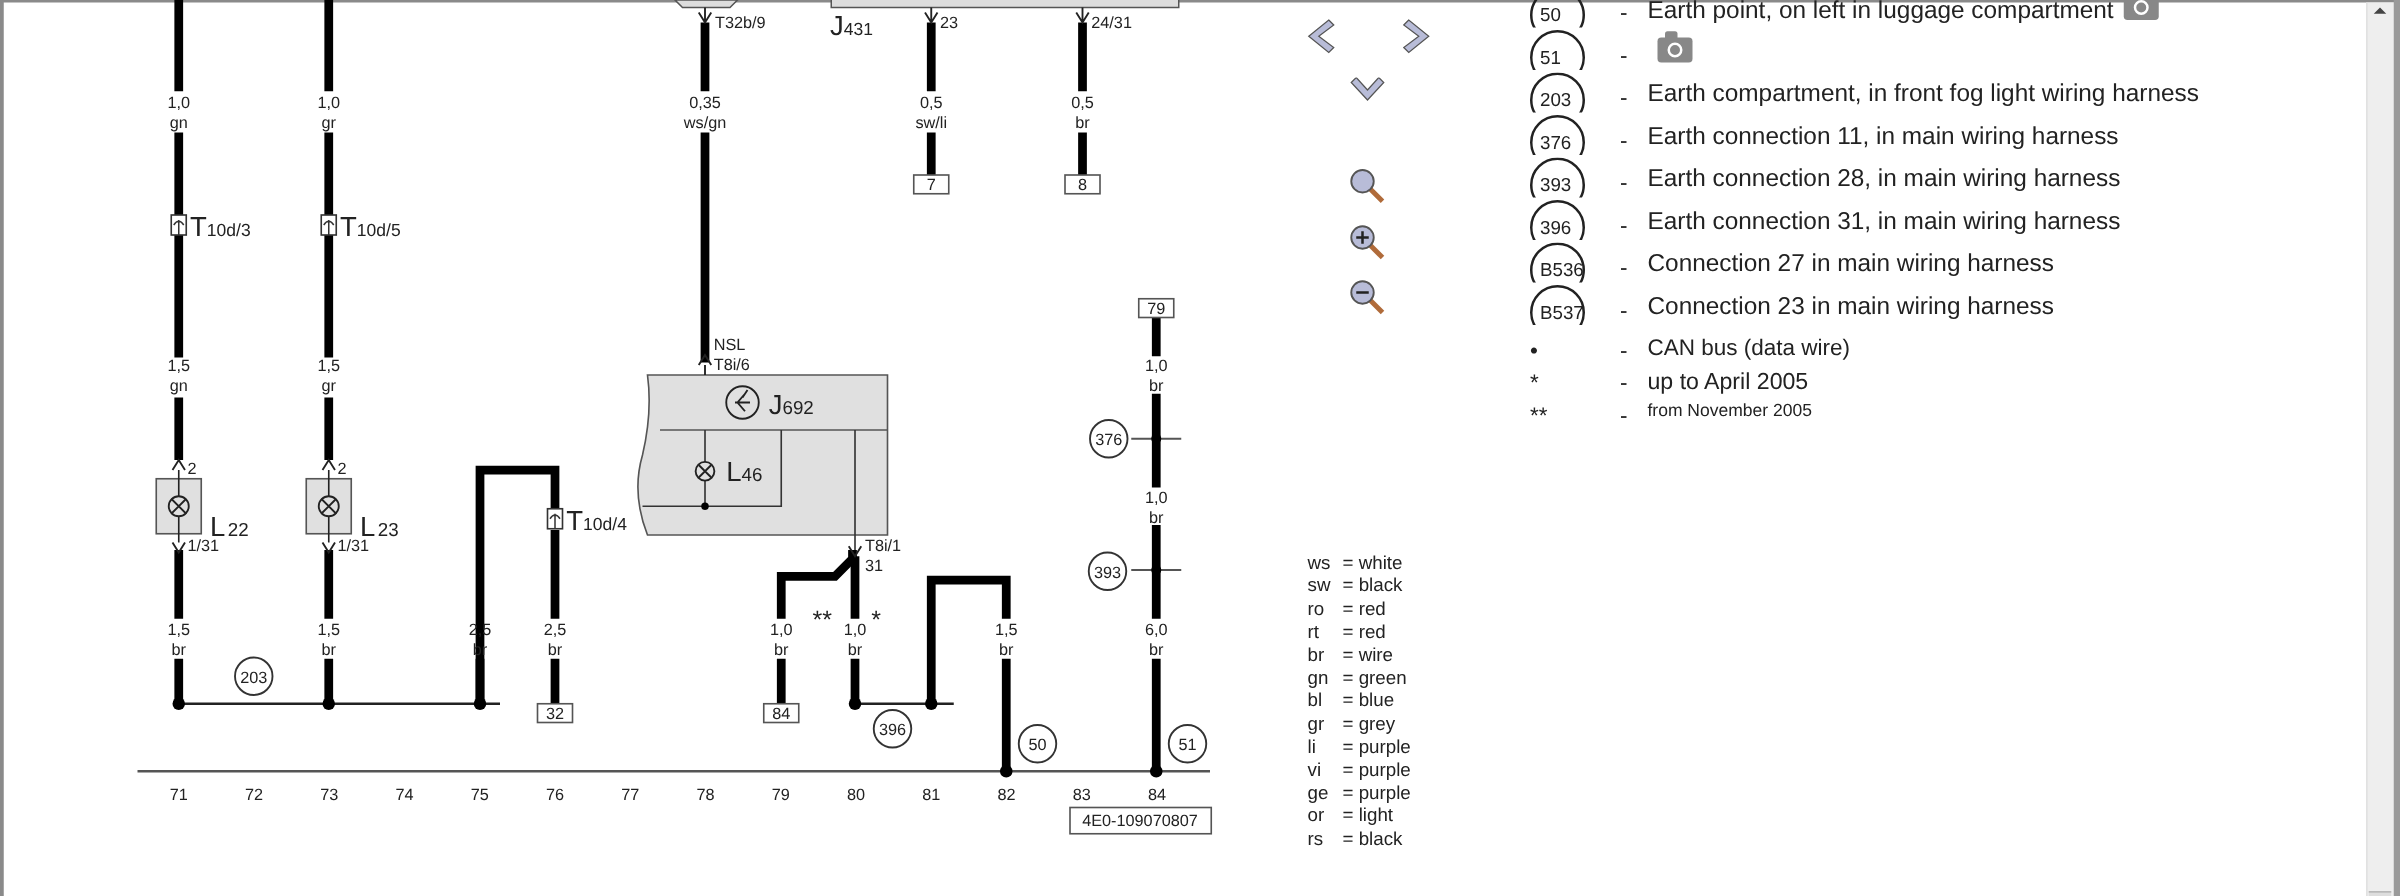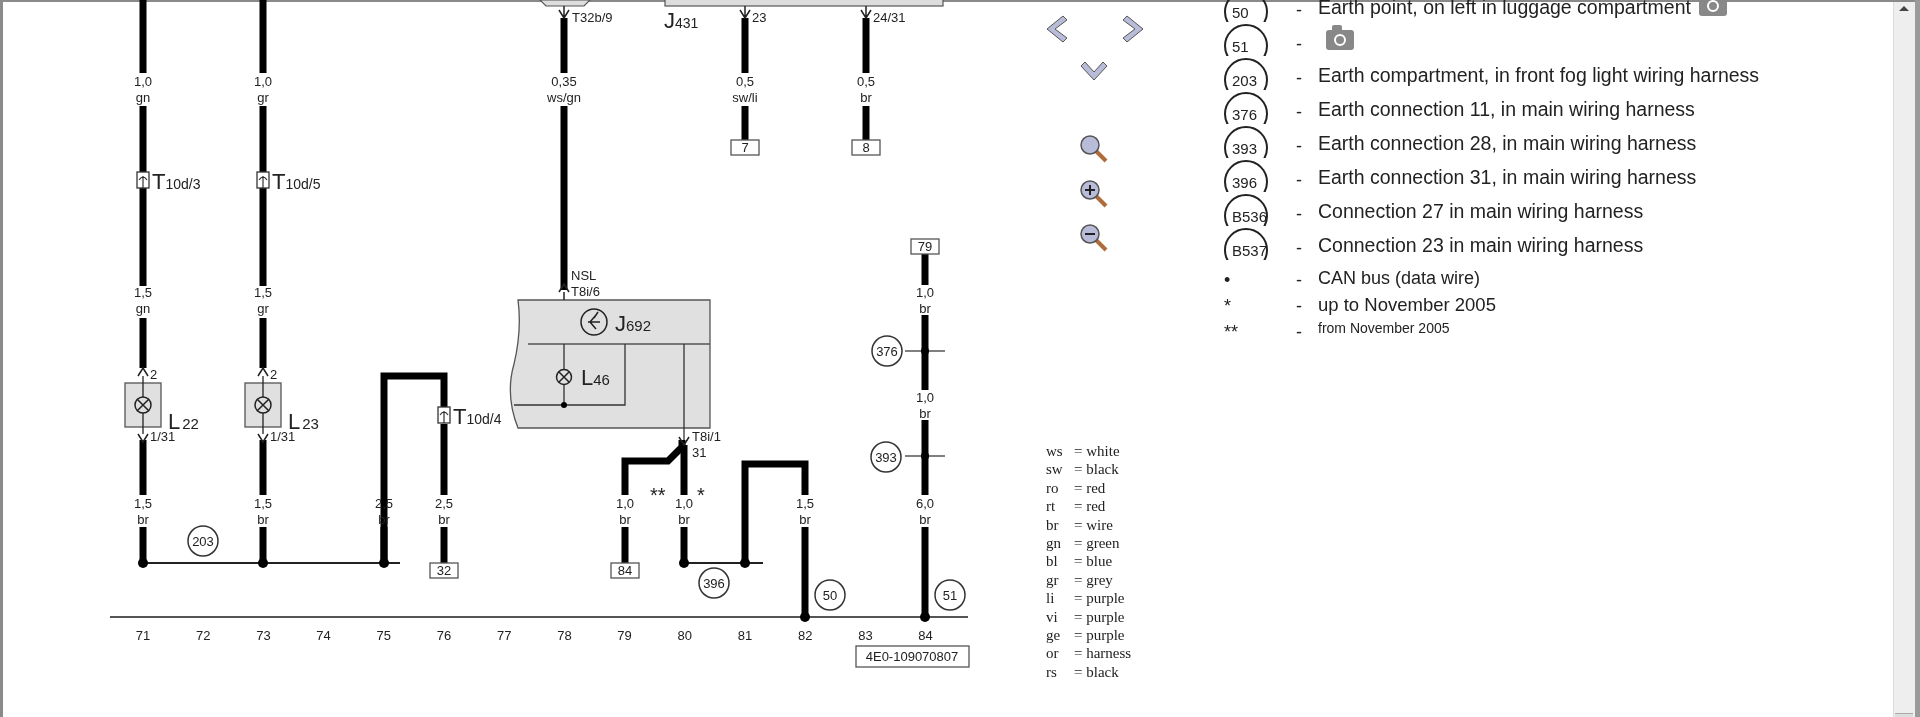--- a/index.html
+++ b/index.html
@@ -21,21 +21,21 @@
   .legend-circle { position:absolute; left:0; top:0; width:44px; height:44px; border:2px solid #222; border-radius:50%; box-sizing:border-box;
                    clip-path: inset(0 0 12px 0); }
   .legend-num { position:absolute; left:8px; top:14px; font-size:15px; color:#222; }
   .legend-dash { position:absolute; left:78px; top:10px; font-size:18px; }
   .legend-desc { position:absolute; left:100px; top:6px; font-size:19.5px; color:#222; }
   .legend-sub { position:absolute; left:6px; font-size:18px; }
   .camera { display:inline-block; width:28px; height:20px; background:#888; border-radius:3px; position:relative; margin-left:8px; vertical-align:-2px; cursor:pointer; }
   .camera::before { content:""; position:absolute; left:6px; top:-5px; width:10px; height:6px; background:#888; border-radius:2px 2px 0 0; }
   .camera::after { content:""; position:absolute; left:8px; top:4px; width:8px; height:8px; border:2px solid #fff; border-radius:50%; }
   .colors { position:absolute; left:1046px; top:442px; font-size:15px; line-height:18.4px; }
-  .color-row { white-space:nowrap;font-family:Liberation Serif, serif; }
+  .color-row { white-space:nowrap; }
   .color-code { display:inline-block; width:28px; }
 </style>
 </head>
 <body>
 
 <div class="frame-top"></div>
 <div class="frame-left"></div>
 
 <svg id="schematic" width="1890" height="717">
 
@@ -368,41 +368,41 @@
       <span class="legend-desc"><span>Connection 23 in main wiring harness</span></span>
     </div>
     <div class="legend-row" style="top: 276px;">
       <span class="legend-sub" style="top:4px">•</span>
       <span class="legend-dash" style="top:4px">-</span>
       <span class="legend-desc" style="top:2px;font-size:18px">CAN bus (data wire)</span>
     </div>
     <div class="legend-row" style="top: 302px;">
       <span class="legend-sub" style="top:4px">*</span>
       <span class="legend-dash" style="top:4px">-</span>
-      <span class="legend-desc" style="top:2px;font-size:18.5px">up to November 2005</span>
+      <span class="legend-desc" style="top:2px;font-size:18.5px">up to April 2005</span>
     </div>
     <div class="legend-row" style="top: 328px;">
       <span class="legend-sub" style="top:4px">**</span>
       <span class="legend-dash" style="top:4px">-</span>
       <span class="legend-desc" style="top:2px;font-size:14px">from November 2005</span>
     </div>
   </div>
 
 <div class="colors" id="colors">
     <div class="color-row"><span class="color-code">ws</span><span>= white</span></div>
     <div class="color-row"><span class="color-code">sw</span><span>= black</span></div>
     <div class="color-row"><span class="color-code">ro</span><span>= red</span></div>
     <div class="color-row"><span class="color-code">rt</span><span>= red</span></div>
     <div class="color-row"><span class="color-code">br</span><span>= wire</span></div>
     <div class="color-row"><span class="color-code">gn</span><span>= green</span></div>
     <div class="color-row"><span class="color-code">bl</span><span>= blue</span></div>
     <div class="color-row"><span class="color-code">gr</span><span>= grey</span></div>
     <div class="color-row"><span class="color-code">li</span><span>= purple</span></div>
     <div class="color-row"><span class="color-code">vi</span><span>= purple</span></div>
     <div class="color-row"><span class="color-code">ge</span><span>= purple</span></div>
-    <div class="color-row"><span class="color-code">or</span><span>= harness</span></div>
+    <div class="color-row"><span class="color-code">or</span><span>= light</span></div>
     <div class="color-row"><span class="color-code">rs</span><span>= black</span></div>
   </div>
 
 <div class="scrollbar"></div>
 <div class="scroll-up"></div>
 <div class="scroll-down-thumb"></div>
 <div class="frame-right"></div>
 
 </body></html>

